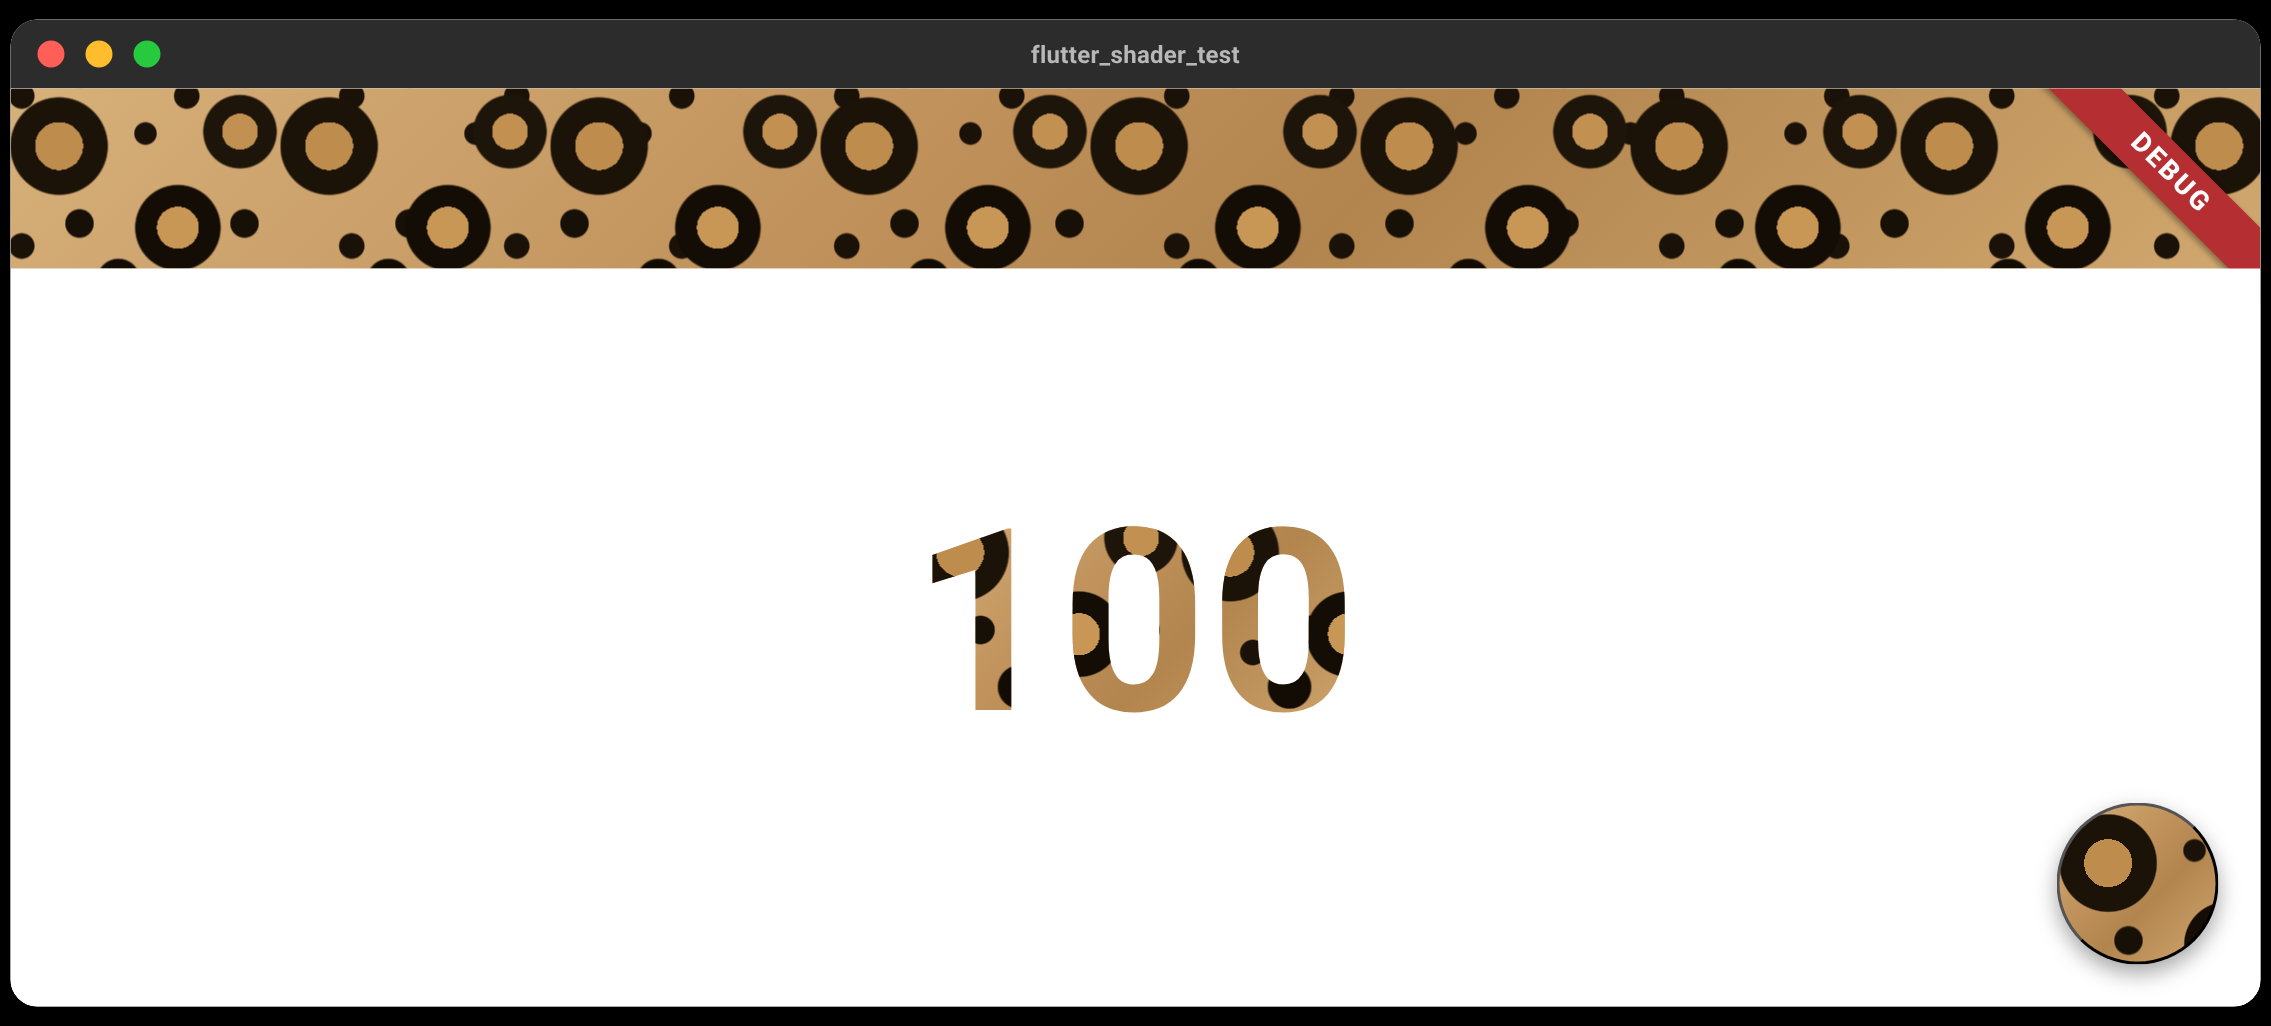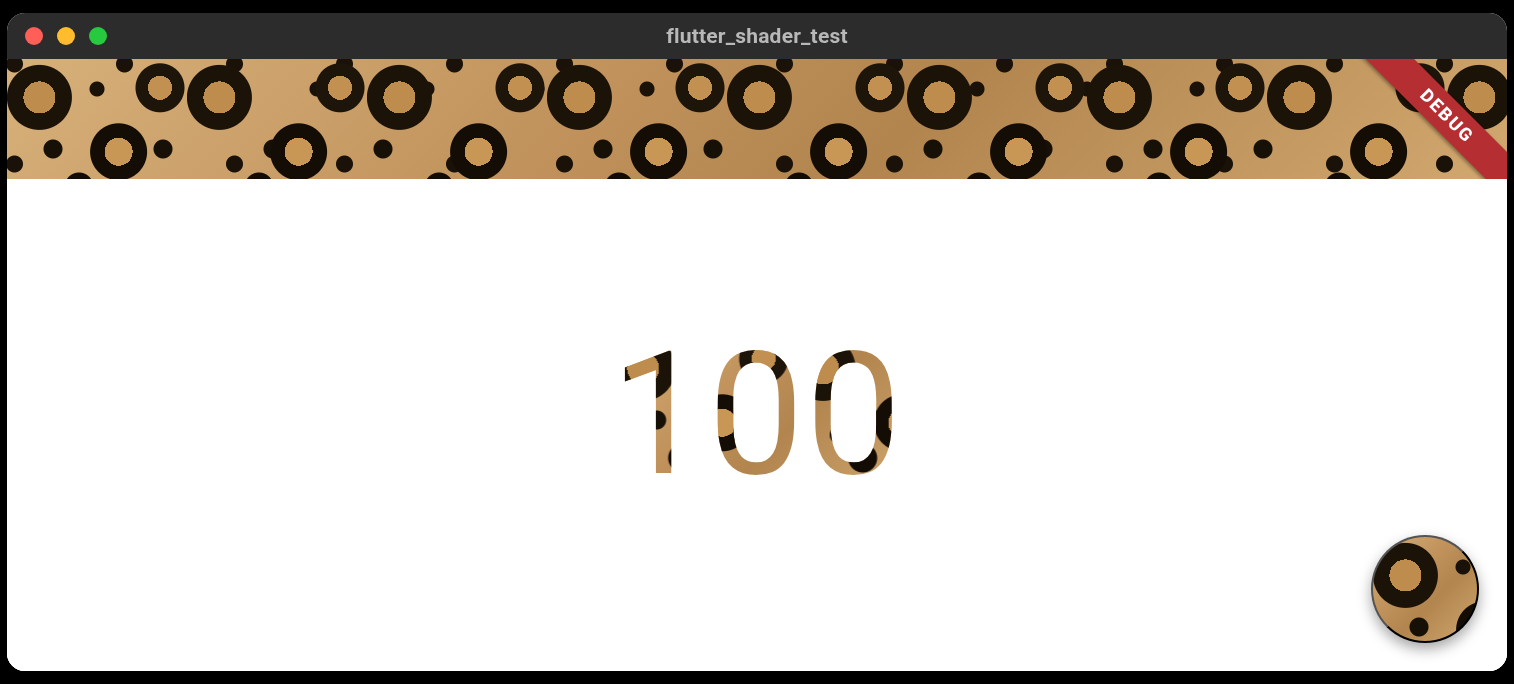--- a/index.html
+++ b/index.html
@@ -66,21 +66,21 @@
     height: 18px;
     border-radius: 50%;
   }
   .tl-red { background: var(--traffic-red); }
   .tl-yellow { background: var(--traffic-yellow); }
   .tl-green { background: var(--traffic-green); }
 
   .titlebar-title {
     flex: 1;
     text-align: center;
-    font-size: 21px;
+    font-size: 16px;
     font-weight: 700;
     color: var(--titlebar-text);
     letter-spacing: 0.2px;
   }
 
   .app-content {
     flex: 1;
     position: relative;
     overflow: hidden;
     background: var(--body-bg);
@@ -160,21 +160,21 @@
     top: 120px; bottom: 0;
     background: var(--body-bg);
   }
 
   .counter-text {
     position: absolute;
     left: 50%;
     top: 48%;
     transform: translate(-50%, -50%);
     font-size: 170px;
-    font-weight: 400;
+    font-weight: 700;
     letter-spacing: 2px;
     -webkit-background-clip: text;
     background-clip: text;
     color: transparent;
     -webkit-text-fill-color: transparent;
     line-height: 1;
   }
 
   .fab {
     position: absolute;

